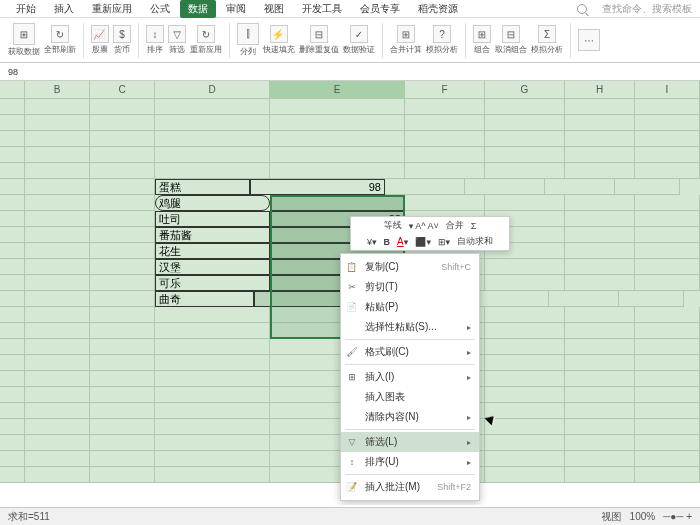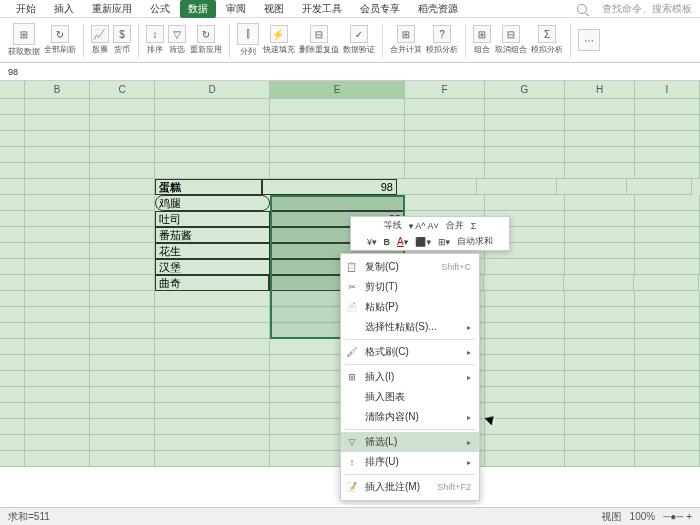--- a/index.html
+++ b/index.html
@@ -208,21 +208,21 @@
         <div class="cell" style="width: 135px;"></div>
         <div class="cell" style="width: 80px;"></div>
         <div class="cell" style="width: 80px;"></div>
         <div class="cell" style="width: 70px;"></div>
         <div class="cell" style="width: 65px;"></div>
       </div>
       <div class="row">
         <div class="cell" style="width: 25px;"></div>
         <div class="cell" style="width: 65px;"></div>
         <div class="cell" style="width: 65px;"></div>
-        <div class="cell table-cell" style="width: 107px; font-weight: bold;">蛋糕</div>
+        <div class="cell table-cell" style="width: 95px;">蛋糕</div>
         <div class="cell table-cell" style="width: 135px; justify-content: flex-end;">98</div>
         <div class="cell" style="width: 80px;"></div>
         <div class="cell" style="width: 80px;"></div>
         <div class="cell" style="width: 70px;"></div>
         <div class="cell" style="width: 65px;"></div>
       </div>
       <div class="row">
         <div class="cell" style="width: 25px;"></div>
         <div class="cell" style="width: 65px;"></div>
         <div class="cell" style="width: 65px;"></div>
@@ -274,21 +274,32 @@
         <div class="cell table-cell" style="width: 135px; justify-content: flex-end; background: rgb(184, 212, 184);"></div>
         <div class="cell" style="width: 80px;"></div>
         <div class="cell" style="width: 80px;"></div>
         <div class="cell" style="width: 70px;"></div>
         <div class="cell" style="width: 65px;"></div>
       </div>
       <div class="row">
         <div class="cell" style="width: 25px;"></div>
         <div class="cell" style="width: 65px;"></div>
         <div class="cell" style="width: 65px;"></div>
-        <div class="cell table-cell" style="width: 114px;">曲奇</div>
+        <div class="cell table-cell" style="width: 115px;">可乐</div>
+        <div class="cell table-cell" style="width: 135px; justify-content: flex-end; background: rgb(184, 212, 184);"></div>
+        <div class="cell" style="width: 80px;"></div>
+        <div class="cell" style="width: 80px;"></div>
+        <div class="cell" style="width: 70px;"></div>
+        <div class="cell" style="width: 65px;"></div>
+      </div>
+      <div class="row">
+        <div class="cell" style="width: 25px;"></div>
+        <div class="cell" style="width: 65px;"></div>
+        <div class="cell" style="width: 65px;"></div>
+        <div class="cell table-cell" style="width: 99px;">曲奇</div>
         <div class="cell table-cell" style="width: 135px; justify-content: flex-end; background: rgb(184, 212, 184);"></div>
         <div class="cell" style="width: 80px;"></div>
         <div class="cell" style="width: 80px;"></div>
         <div class="cell" style="width: 70px;"></div>
         <div class="cell" style="width: 65px;"></div>
       </div>
       <div class="row">
         <div class="cell" style="width: 25px;"></div>
         <div class="cell" style="width: 65px;"></div>
         <div class="cell" style="width: 65px;"></div>

